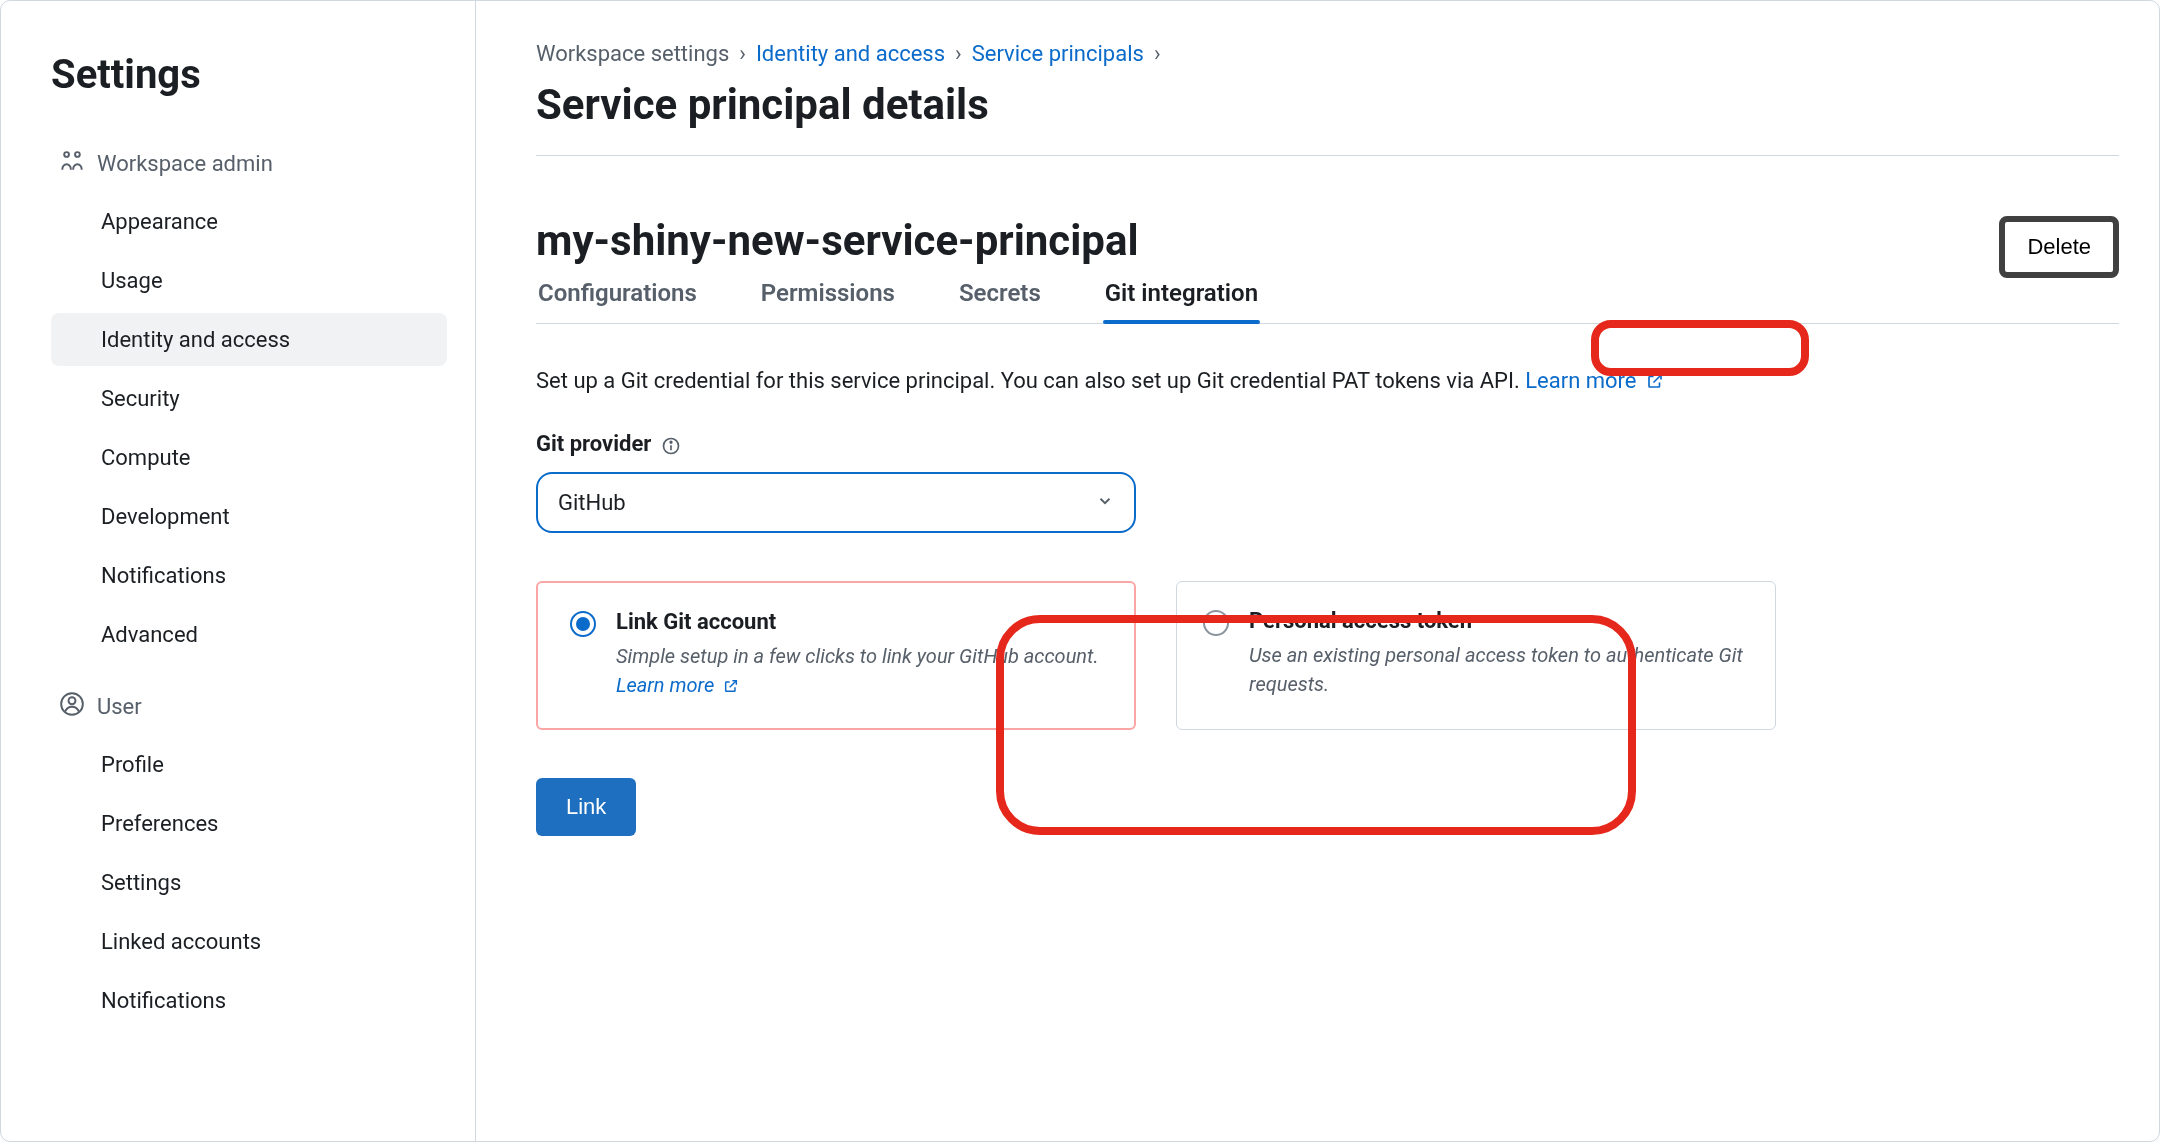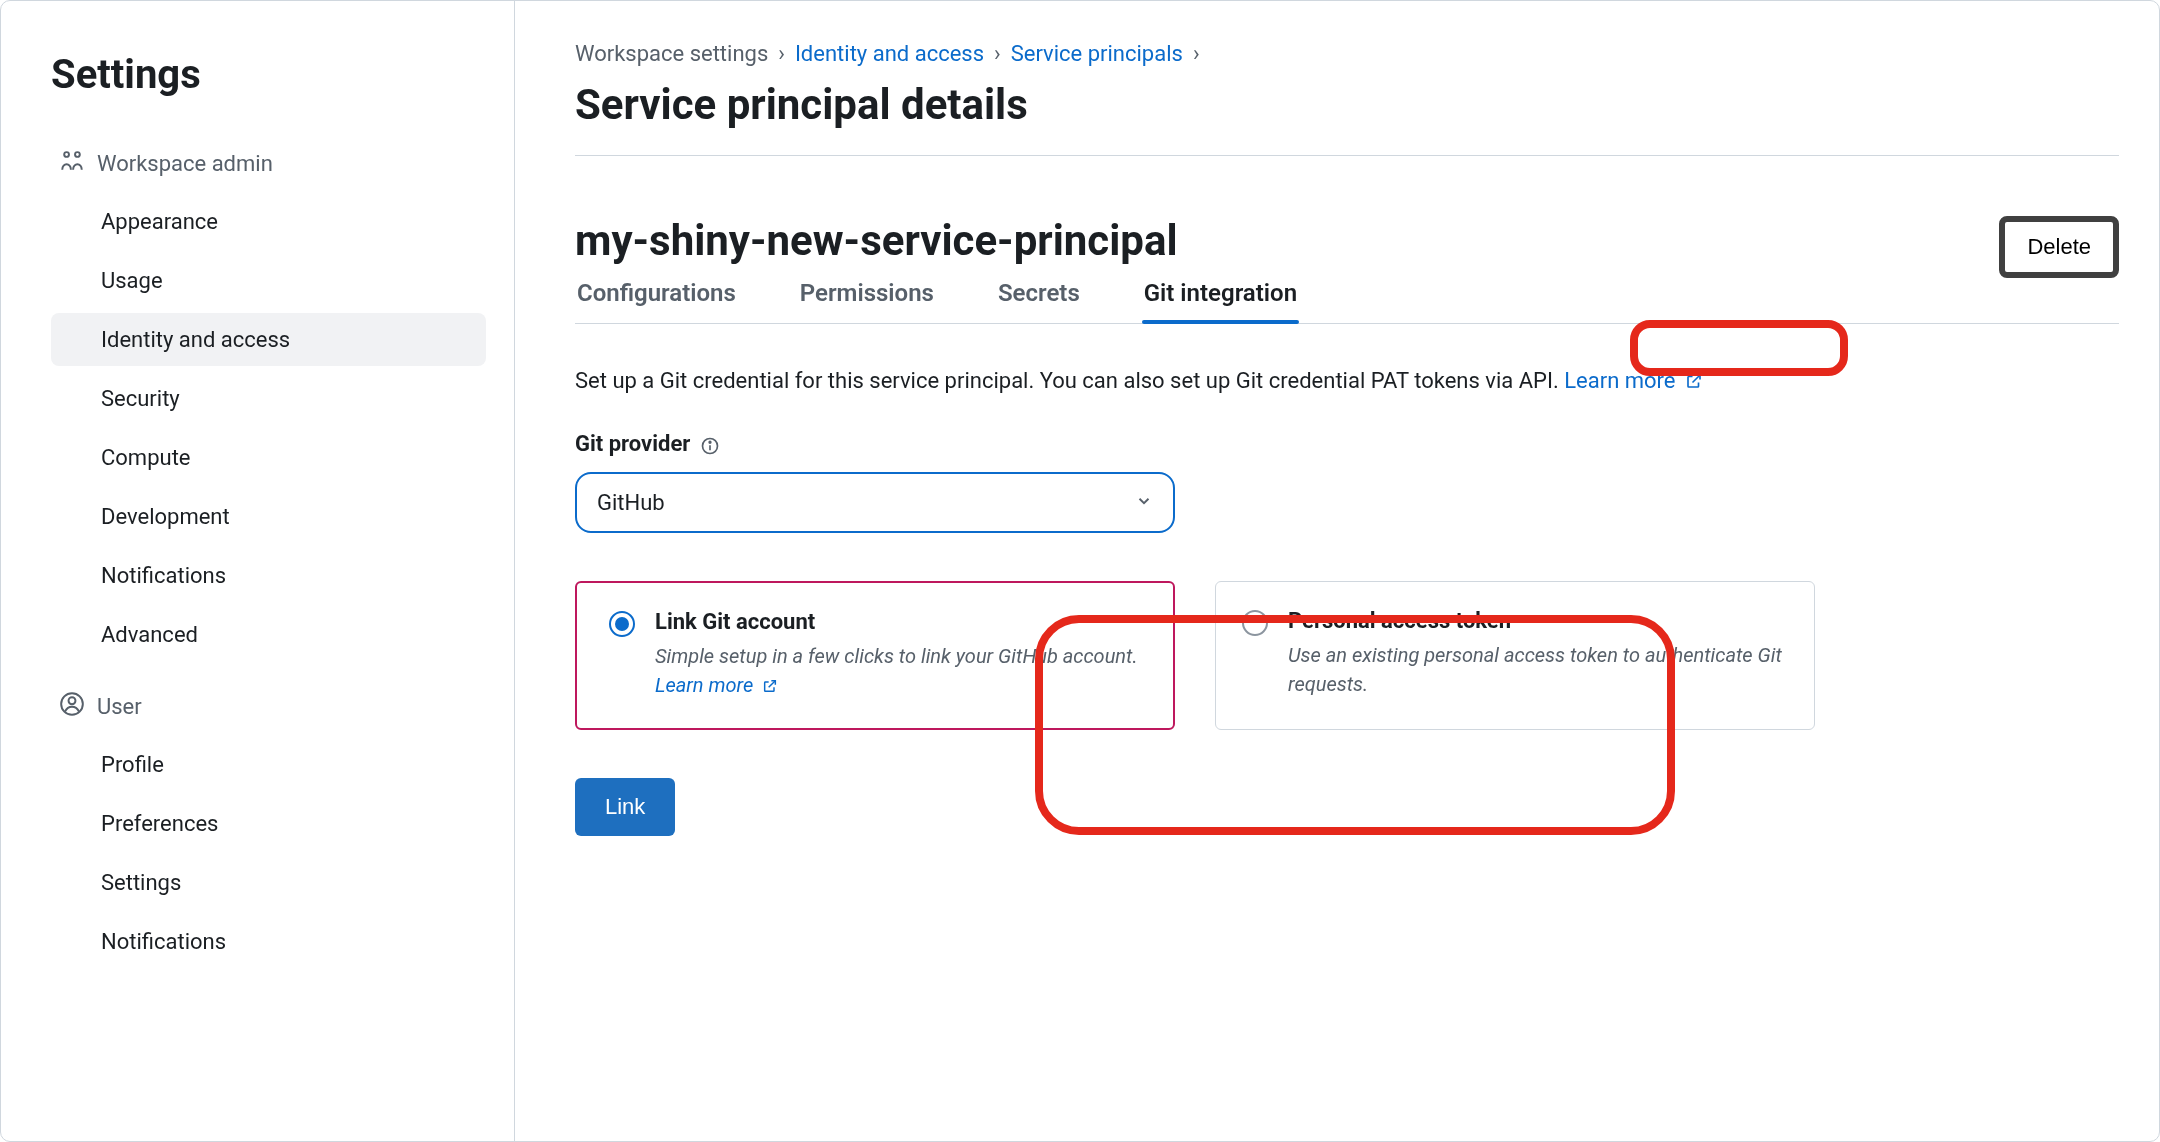--- a/index.html
+++ b/index.html
@@ -12,21 +12,21 @@
   .app {
     display: flex;
     width: 2160px;
     height: 1142px;
     border: 1px solid #d0d7de;
     border-radius: 10px;
     overflow: hidden;
   }
   
   .sidebar {
-    width: 514px;
+    width: 475px;
     border-right: 1px solid #d0d7de;
     padding: 50px 28px 0 50px;
   }
   .sidebar-title {
     font-size: 40px;
     font-weight: 700;
     margin-bottom: 40px;
   }
   .nav-section {
     margin-bottom: 20px;
@@ -152,21 +152,21 @@
   .option-card {
     width: 600px;
     border: 1px solid #d0d7de;
     border-radius: 6px;
     padding: 26px 26px 26px 26px;
     display: flex;
     gap: 20px;
     cursor: pointer;
   }
   .option-card.selected {
-    border: 2px solid #be185d;
+    border: 2px solid #fca5a5;
     padding-left: 32px;
   }
   .radio {
     width: 26px; height: 26px;
     border: 2px solid #8c959f;
     border-radius: 50%;
     flex: none;
     margin-top: 2px;
     position: relative;
   }
@@ -252,20 +252,21 @@
             <circle cx="12" cy="12" r="10"></circle>
               <circle cx="12" cy="9" r="3.2"></circle>
             <path d="M5.5 19c1.5-3 4-4.5 6.5-4.5s5 1.5 6.5 4.5"></path>
           </svg>
         </span>
         <span>User</span>
       </div>
       <div class="nav-item">Profile</div>
       <div class="nav-item">Preferences</div>
       <div class="nav-item">Settings</div>
+      <div class="nav-item">Linked accounts</div>
       <div class="nav-item">Notifications</div>
     </div>
   </aside>
 
   <main class="main">
     <nav class="breadcrumb">
       <span>Workspace settings</span>
       <span class="chev">›</span>
       <span class="link">Identity and access</span>
       <span class="chev">›</span>

